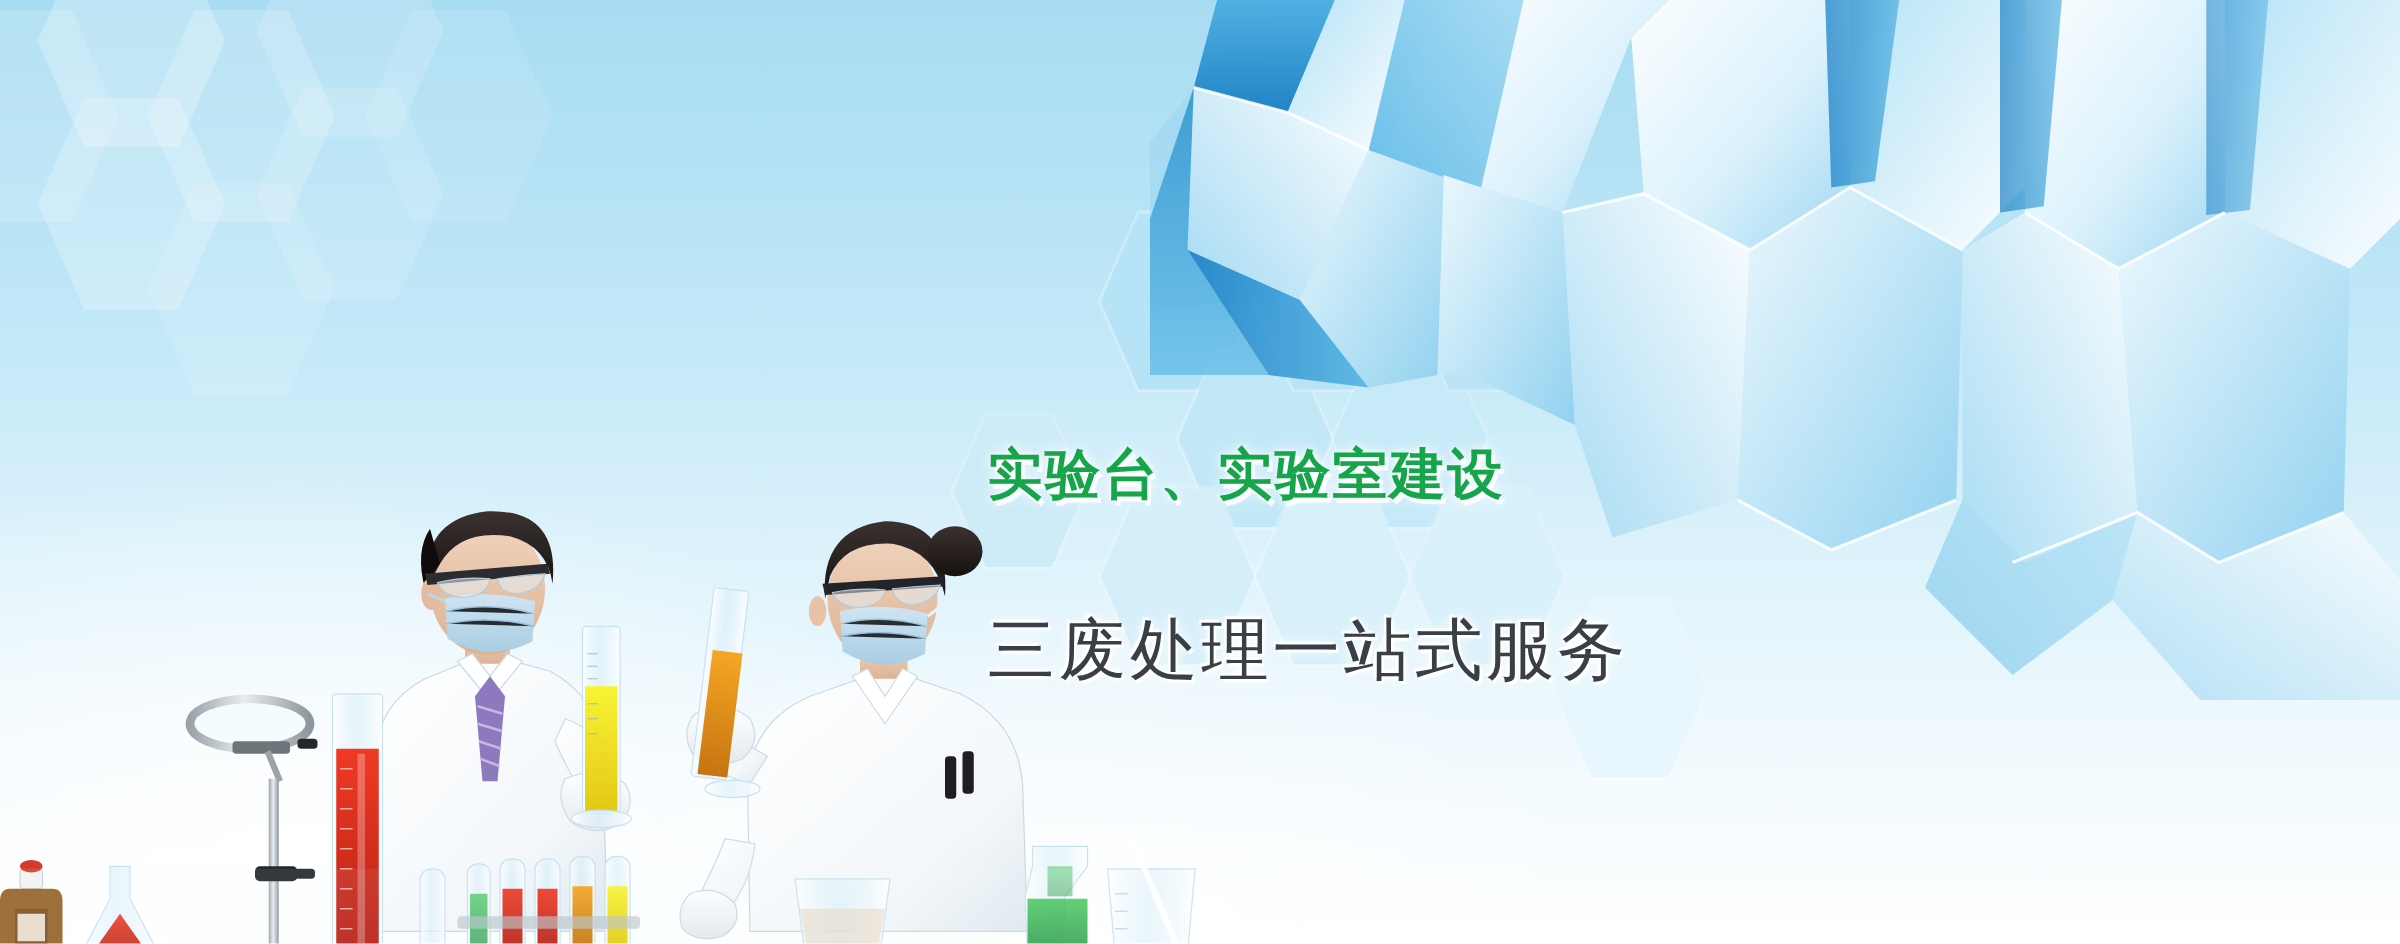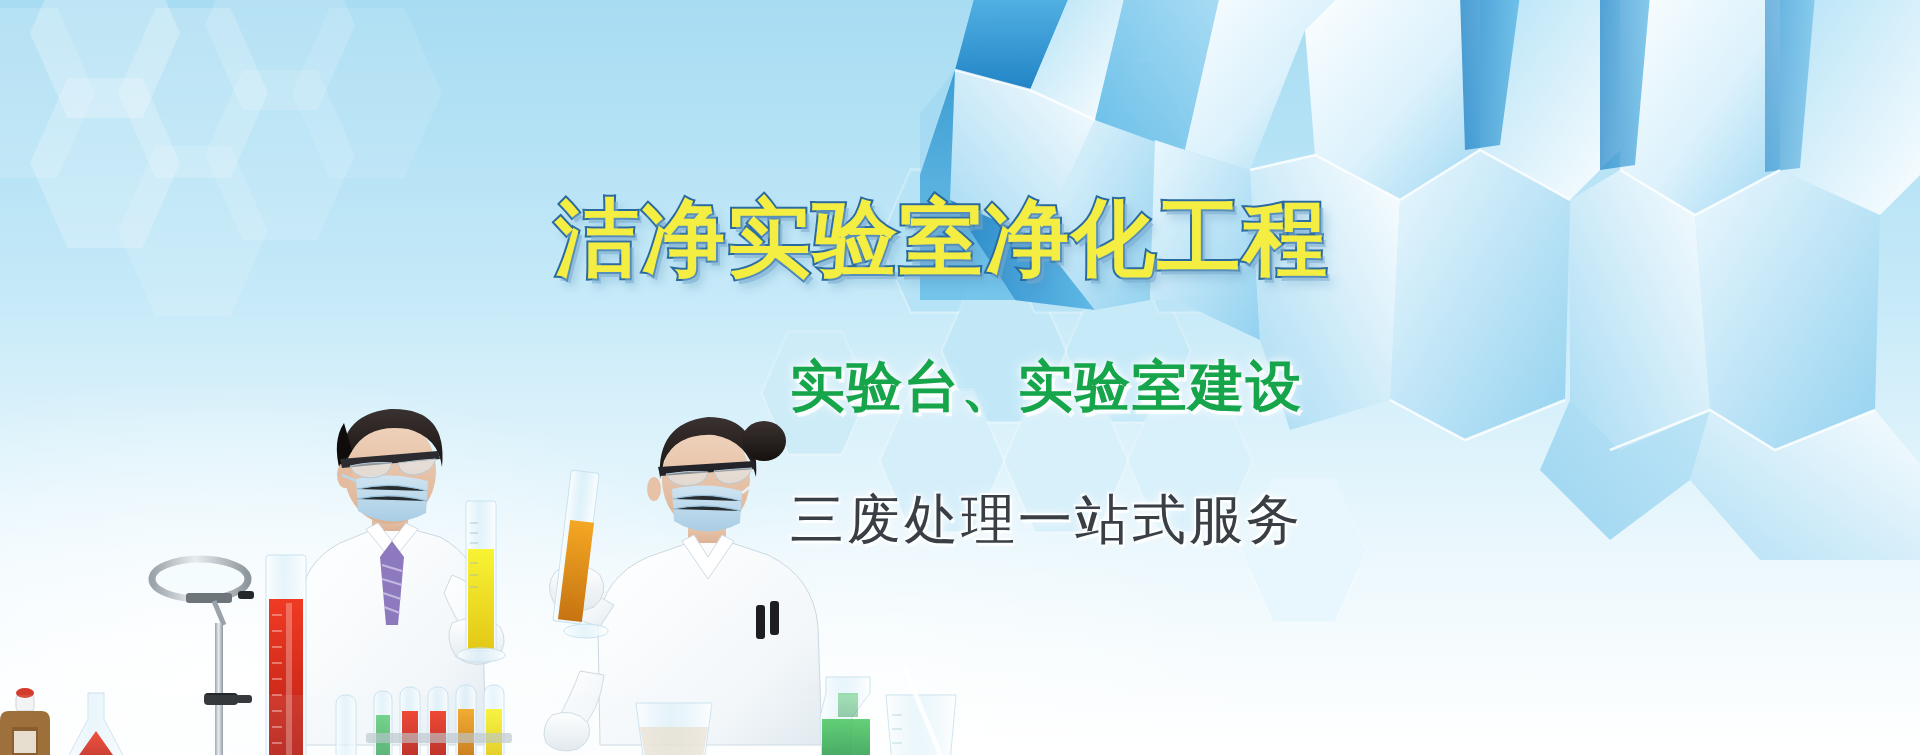--- a/index.html
+++ b/index.html
@@ -73,21 +73,21 @@
     -webkit-text-stroke:4px #2b6aa0;
     paint-order:stroke fill;
     text-shadow:
       4px 5px 0 rgba(120,170,205,0.55),
       7px 9px 10px rgba(80,140,180,0.30);
     white-space:nowrap;
   }
   .line2 {
     position:absolute;
     left:790px; top:350px;
-    font-size:55px;
+    font-size:44px;
     font-weight:bold;
     letter-spacing:2px;
     color:#17a54b;
     font-family:"DejaVu Sans","Liberation Sans",sans-serif;
     text-shadow:
       0 0 6px rgba(255,255,255,0.95),
       0 0 14px rgba(255,255,255,0.85),
       3px 4px 0 rgba(255,255,255,0.85);
     white-space:nowrap;
   }
@@ -471,18 +471,17 @@
         </g>
 
         <path d="M904,392 L944,488" stroke="rgba(255,255,255,0.85)" stroke-width="5" fill="none"></path>
       </g>
 
       <rect x="0" y="420" width="960" height="60" fill="url(#glass)" opacity="0.12"></rect>
     </svg>
   </div>
 
   <div class="copy">
-    <div class="line1">洁净实验室净化工程</div>
     <div class="line2">实验台、实验室建设</div>
     <div class="line3">三废处理一站式服务</div>
   </div>
 
 </div>
 
 </body></html>

